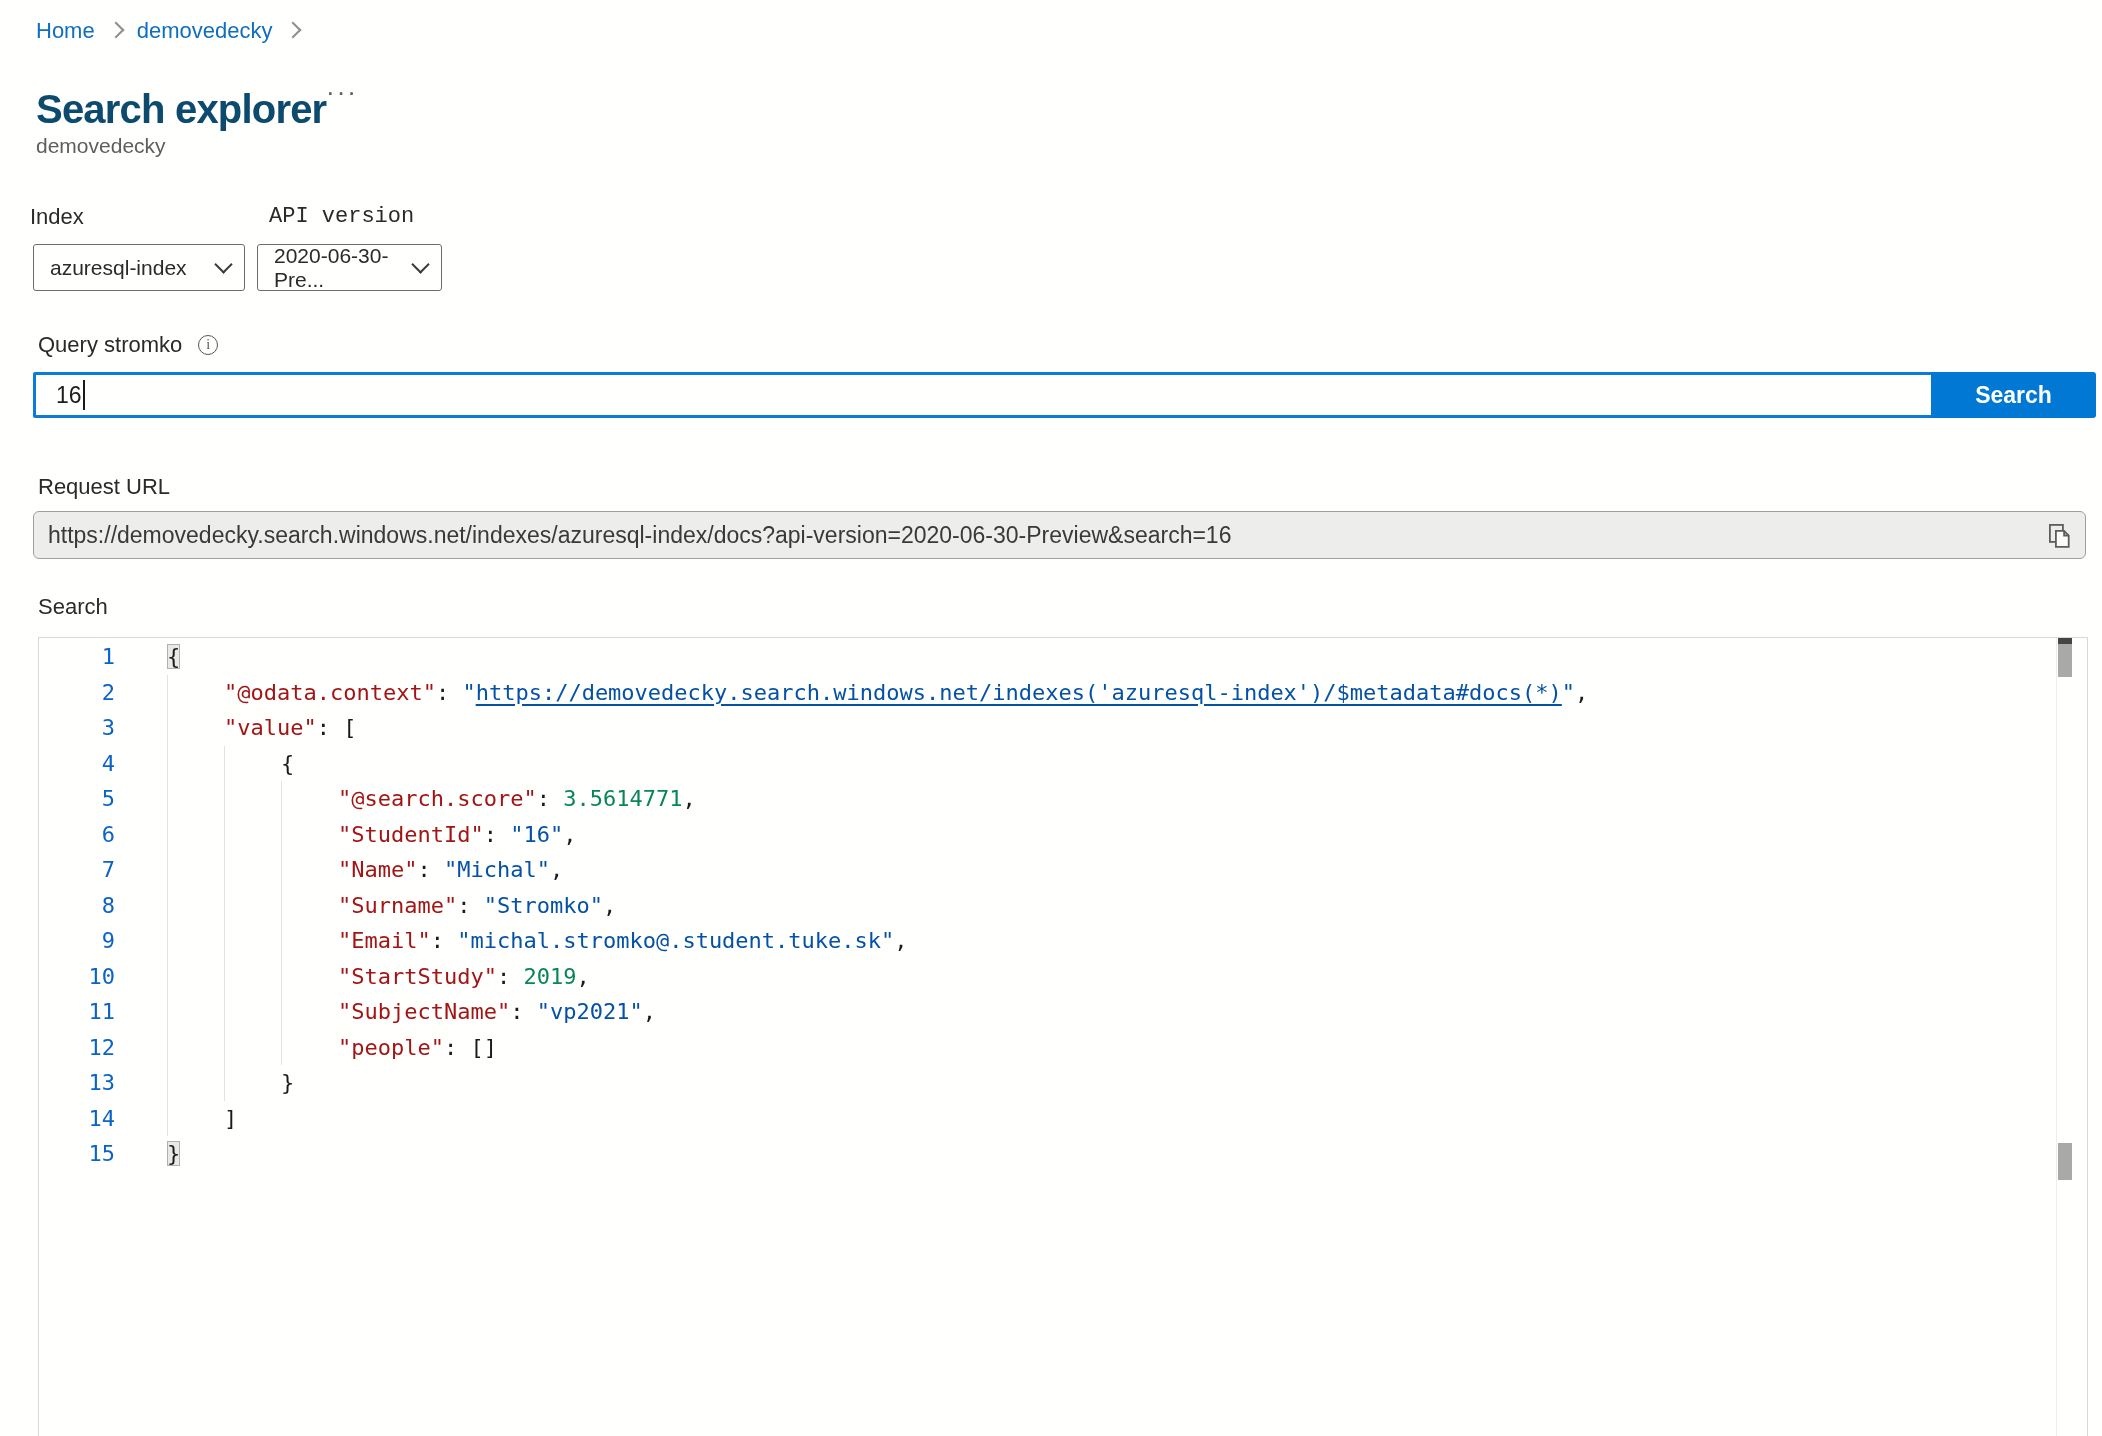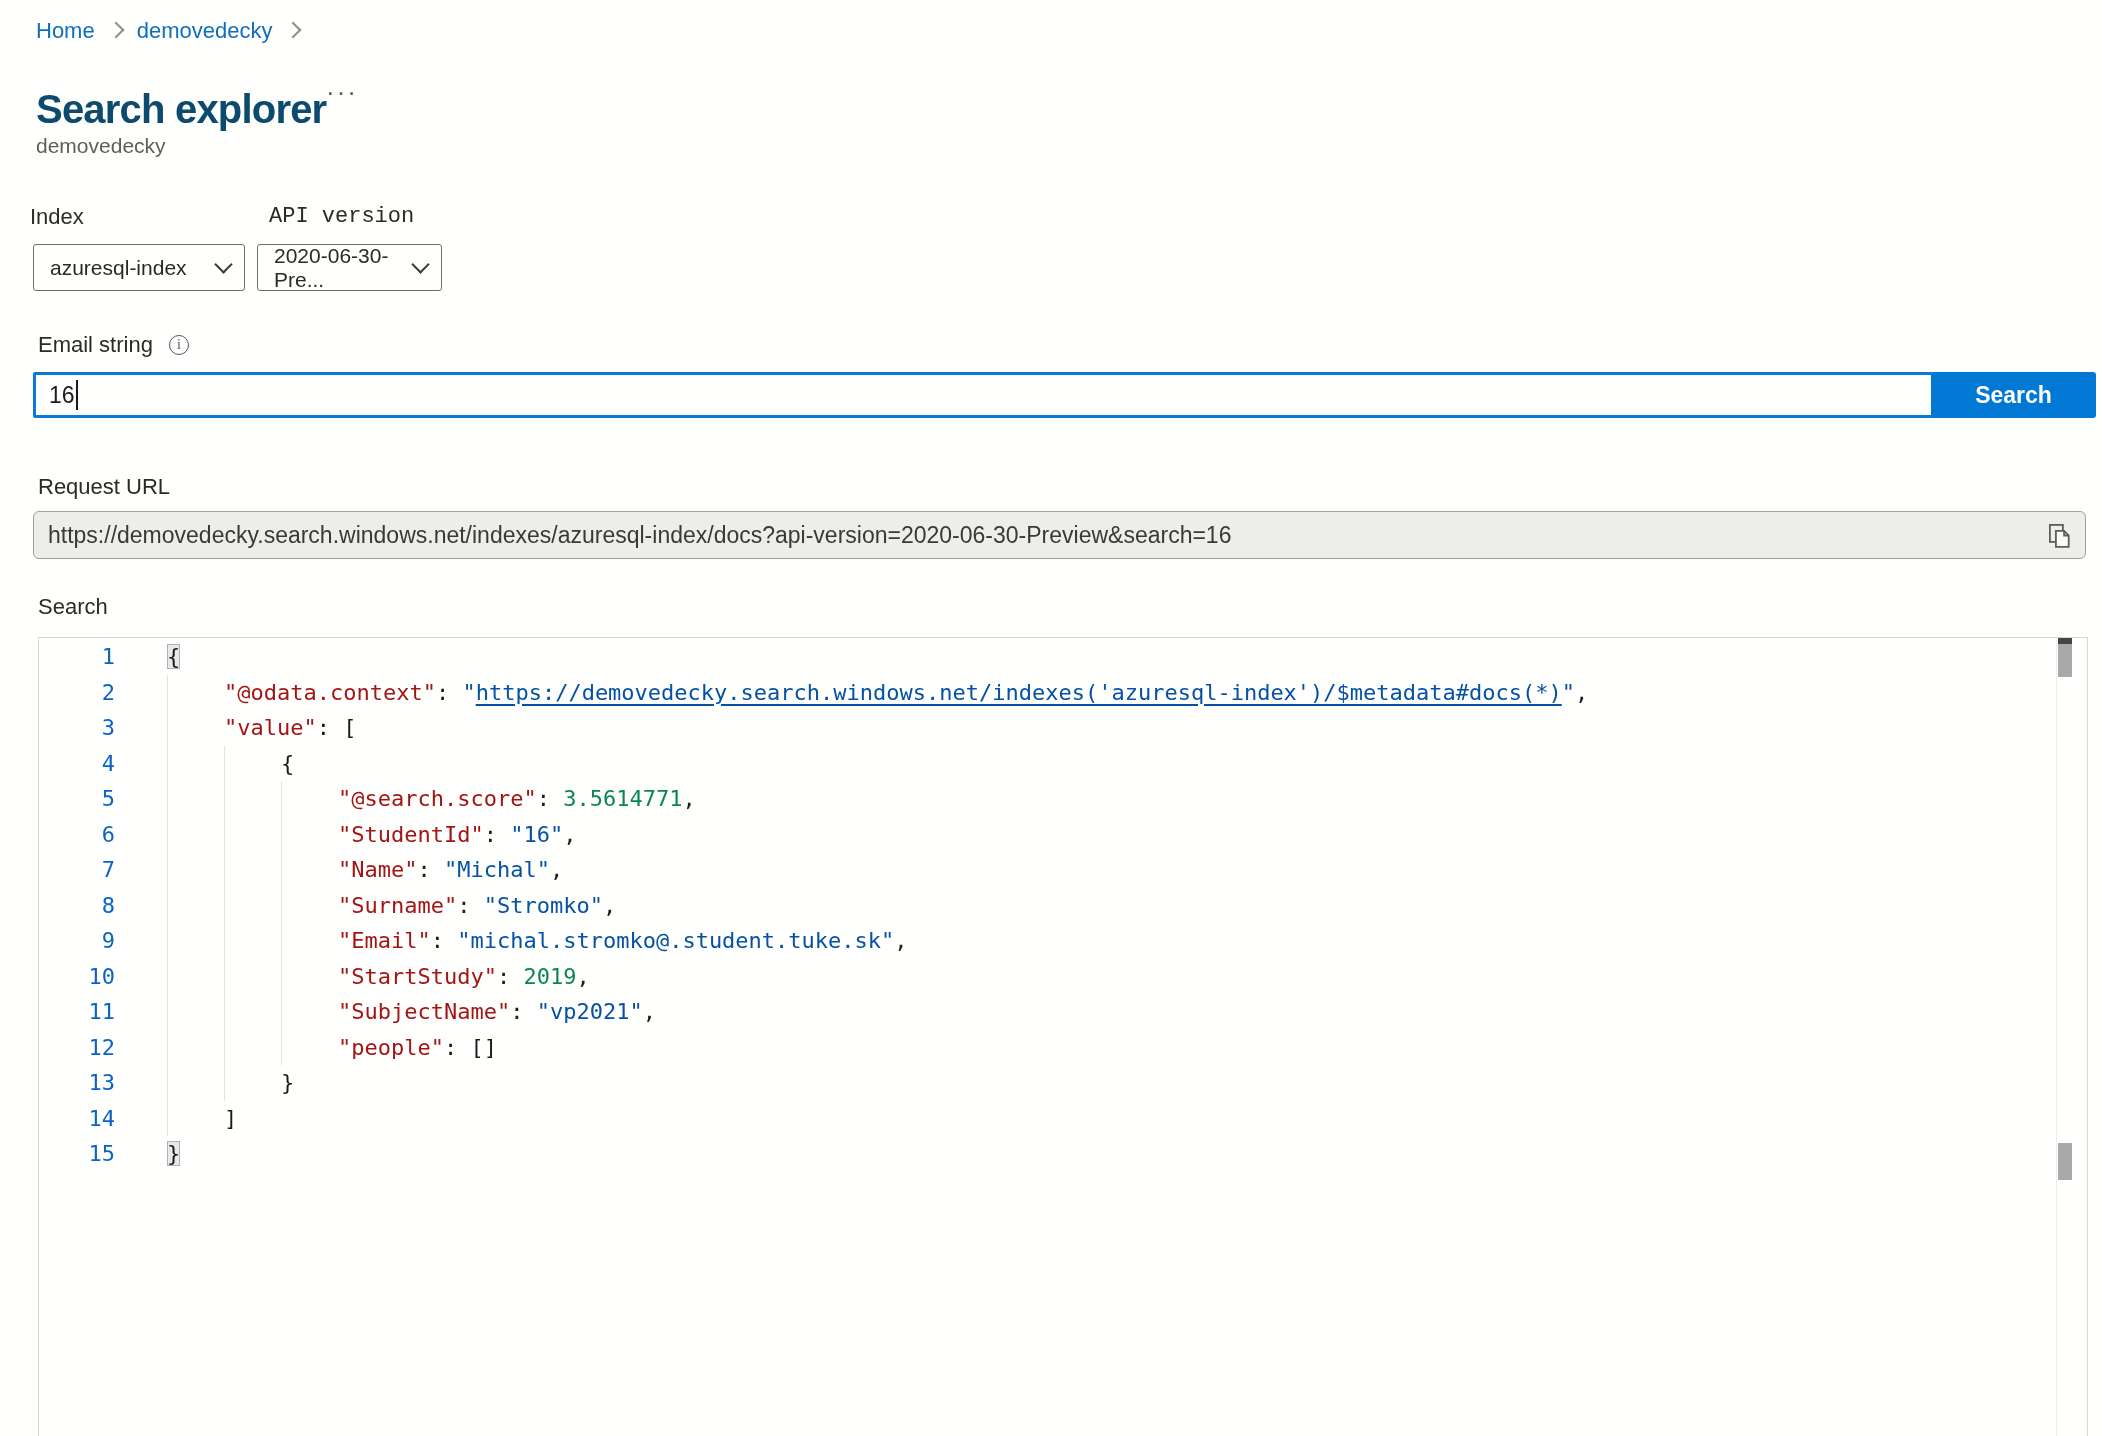--- a/index.html
+++ b/index.html
@@ -34,21 +34,21 @@
   .chev{width:11px;height:11px;border-right:2px solid #3c3b39;border-bottom:2px solid #3c3b39;
         transform:rotate(45deg);margin-top:-6px;flex:none;margin-left:10px;}
 
   
   .lbl-query{position:absolute;left:38px;top:332px;display:flex;align-items:center;gap:16px;}
   .info-icon{width:20px;height:20px;border:1.5px solid #56555b;border-radius:50%;
              display:flex;align-items:center;justify-content:center;font-size:14px;
              color:#56555b;box-sizing:border-box;font-family:"Liberation Serif",serif;cursor:pointer;}
   .qinput{position:absolute;left:33px;top:372px;width:2045px;height:46px;border:3px solid #0c7bd8;
           border-radius:2px;box-sizing:border-box;display:flex;align-items:center;
-          padding-left:13px;font-size:23px;color:#1c1c1c;background:#fffffe;cursor:text;}
+          padding-left:20px;font-size:23px;color:#1c1c1c;background:#fffffe;cursor:text;}
   .caret{width:2px;height:30px;background:#1a1a1a;margin-left:1px;}
   .search-btn{position:absolute;left:1931px;top:372px;width:165px;height:46px;background:#0078d4;
               border:none;border-radius:3px;color:#fff;font-size:23px;font-weight:700;
               display:flex;align-items:center;justify-content:center;cursor:pointer;font-family:inherit;}
 
   
   .lbl-url{position:absolute;left:38px;top:474px;}
   .urlbox{position:absolute;left:33px;top:511px;width:2053px;height:48px;background:#ededec;
           border:1.5px solid #a19f9d;border-radius:6px;box-sizing:border-box;display:flex;
           align-items:center;padding:0 56px 0 14px;font-size:23px;color:#3a3938;}
@@ -100,21 +100,21 @@
   <div class="select" id="sel-index">
     <span>azuresql-index</span>
     <span class="chev"></span>
   </div>
   <div class="select" id="sel-api">
     <span>2020-06-30-Pre...</span>
     <span class="chev"></span>
   </div>
 
   <div class="lbl-query">
-    <span class="field-label">Email string</span>
+    <span class="field-label">Query stromko</span>
     <span class="info-icon">i</span>
   </div>
 
   <div class="qinput">
     <span>16</span>
     <span class="caret"></span>
   </div>
 
   <button class="search-btn">Search</button>
 

